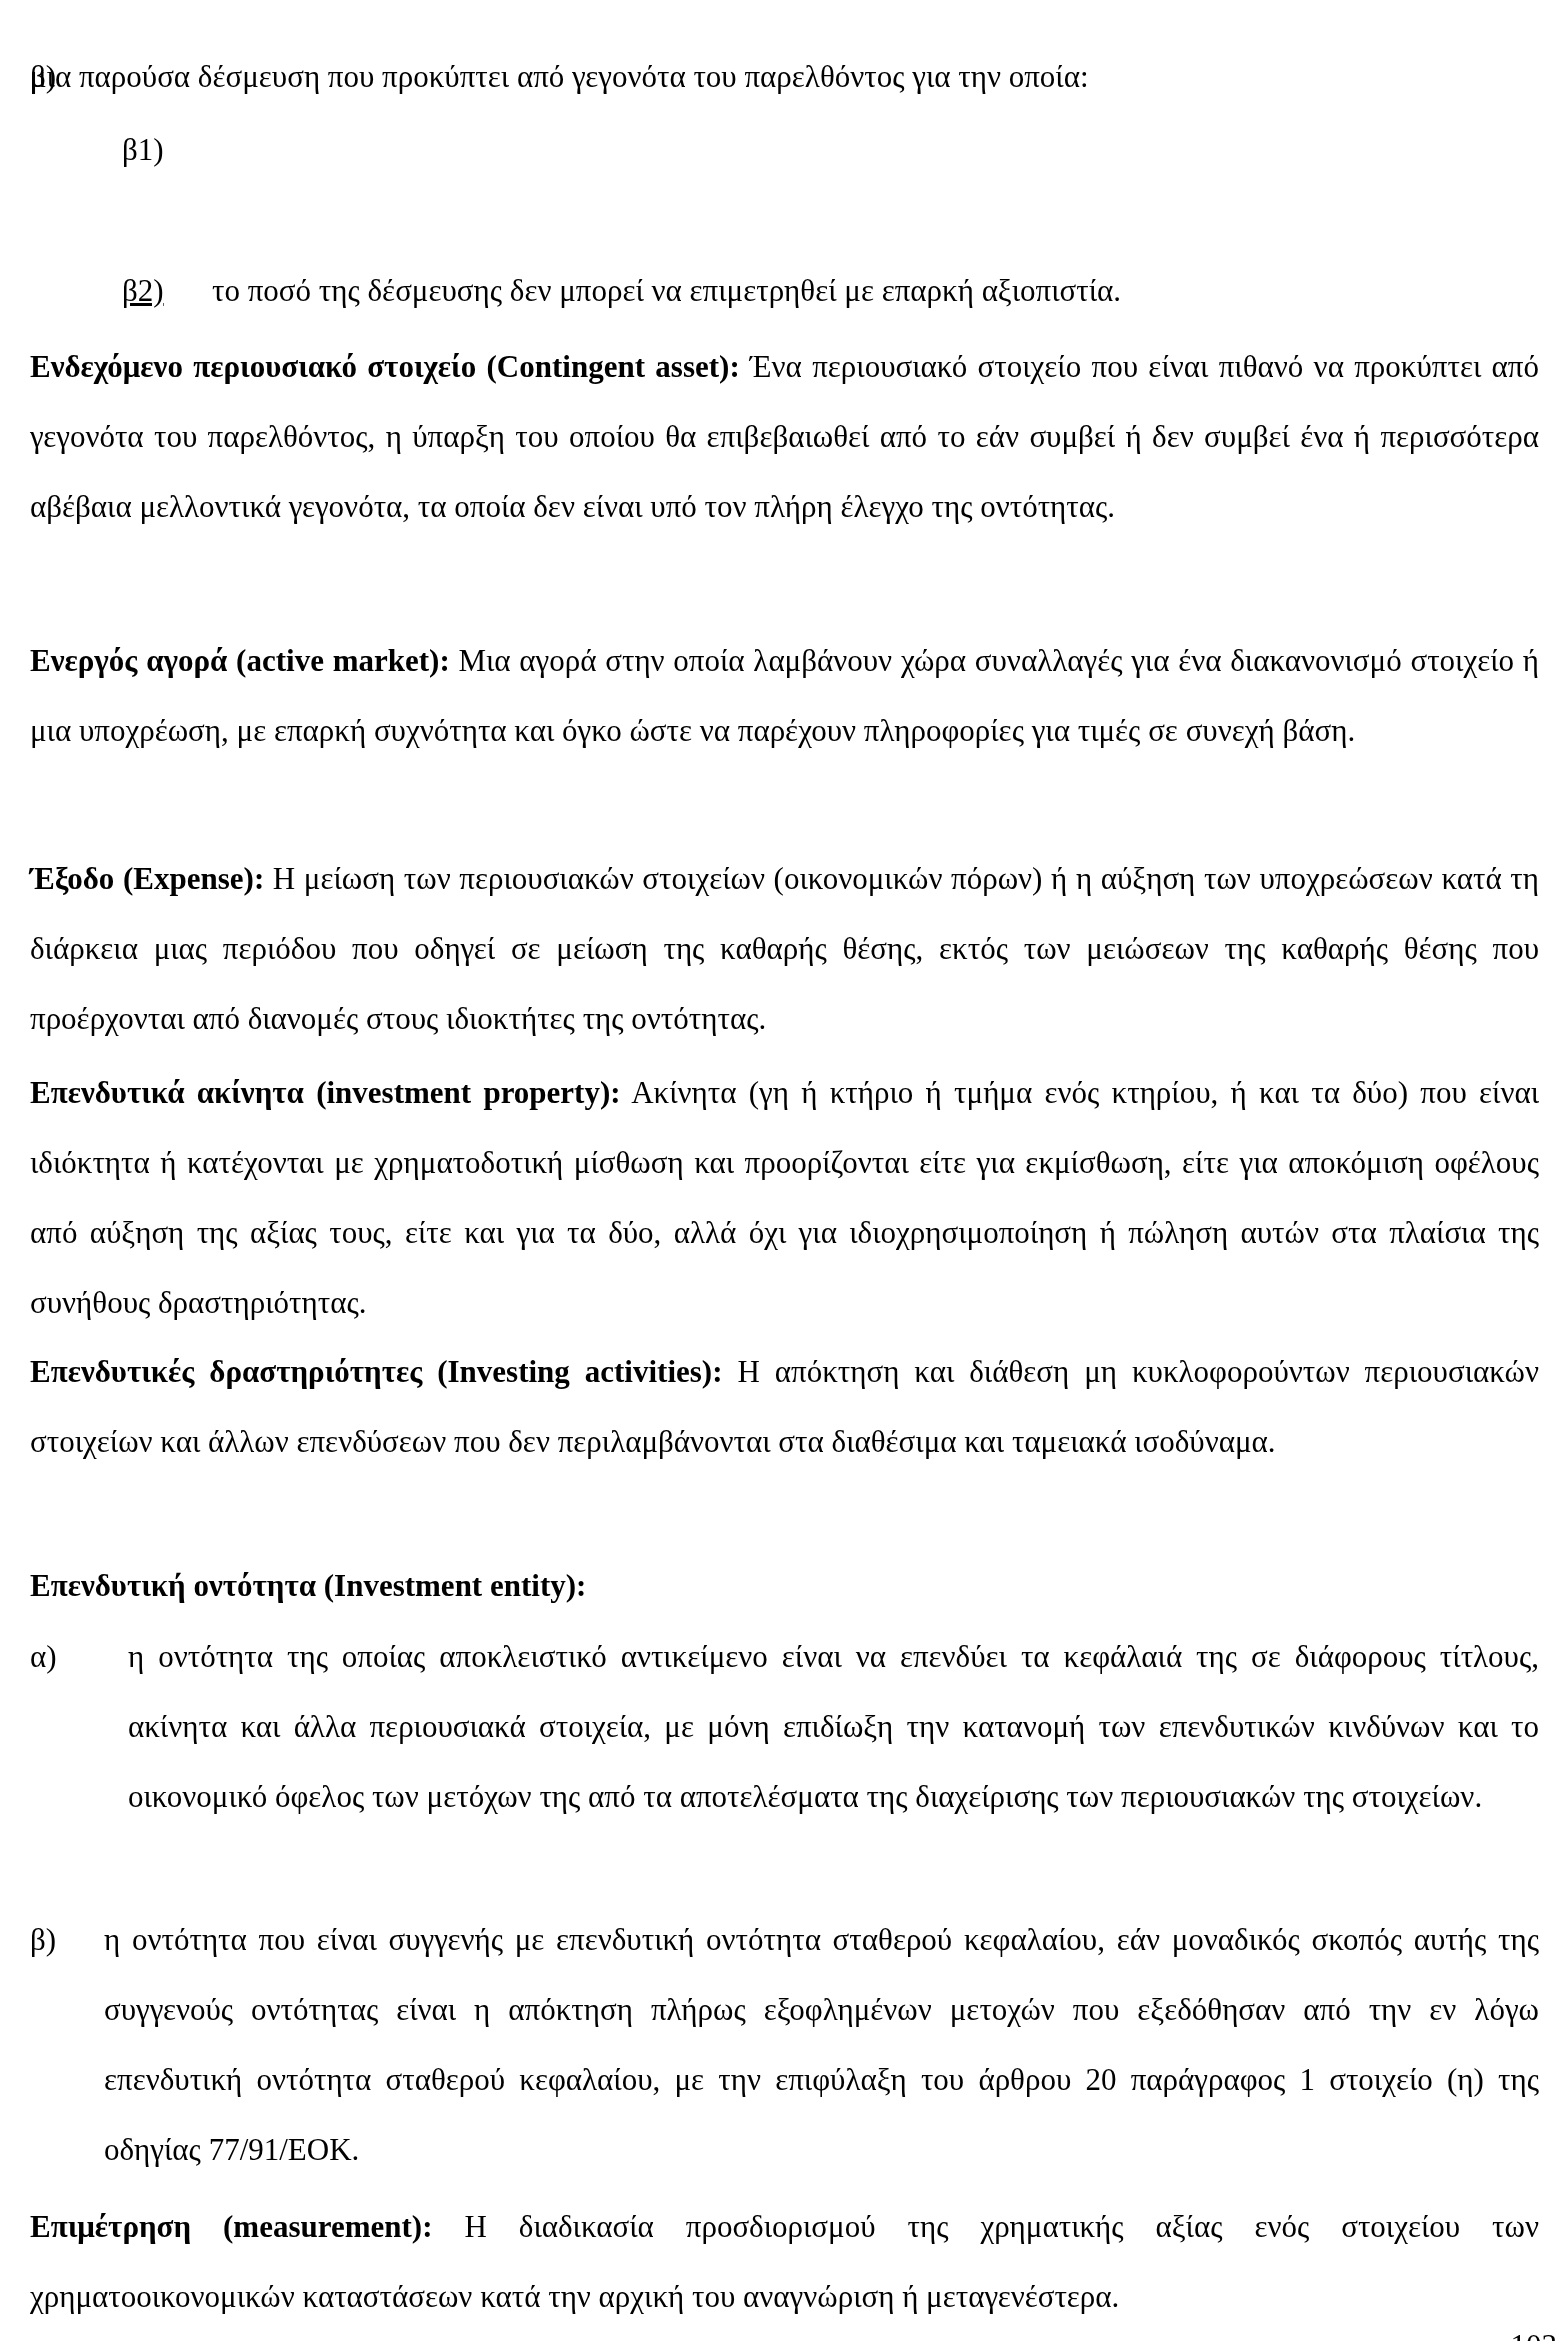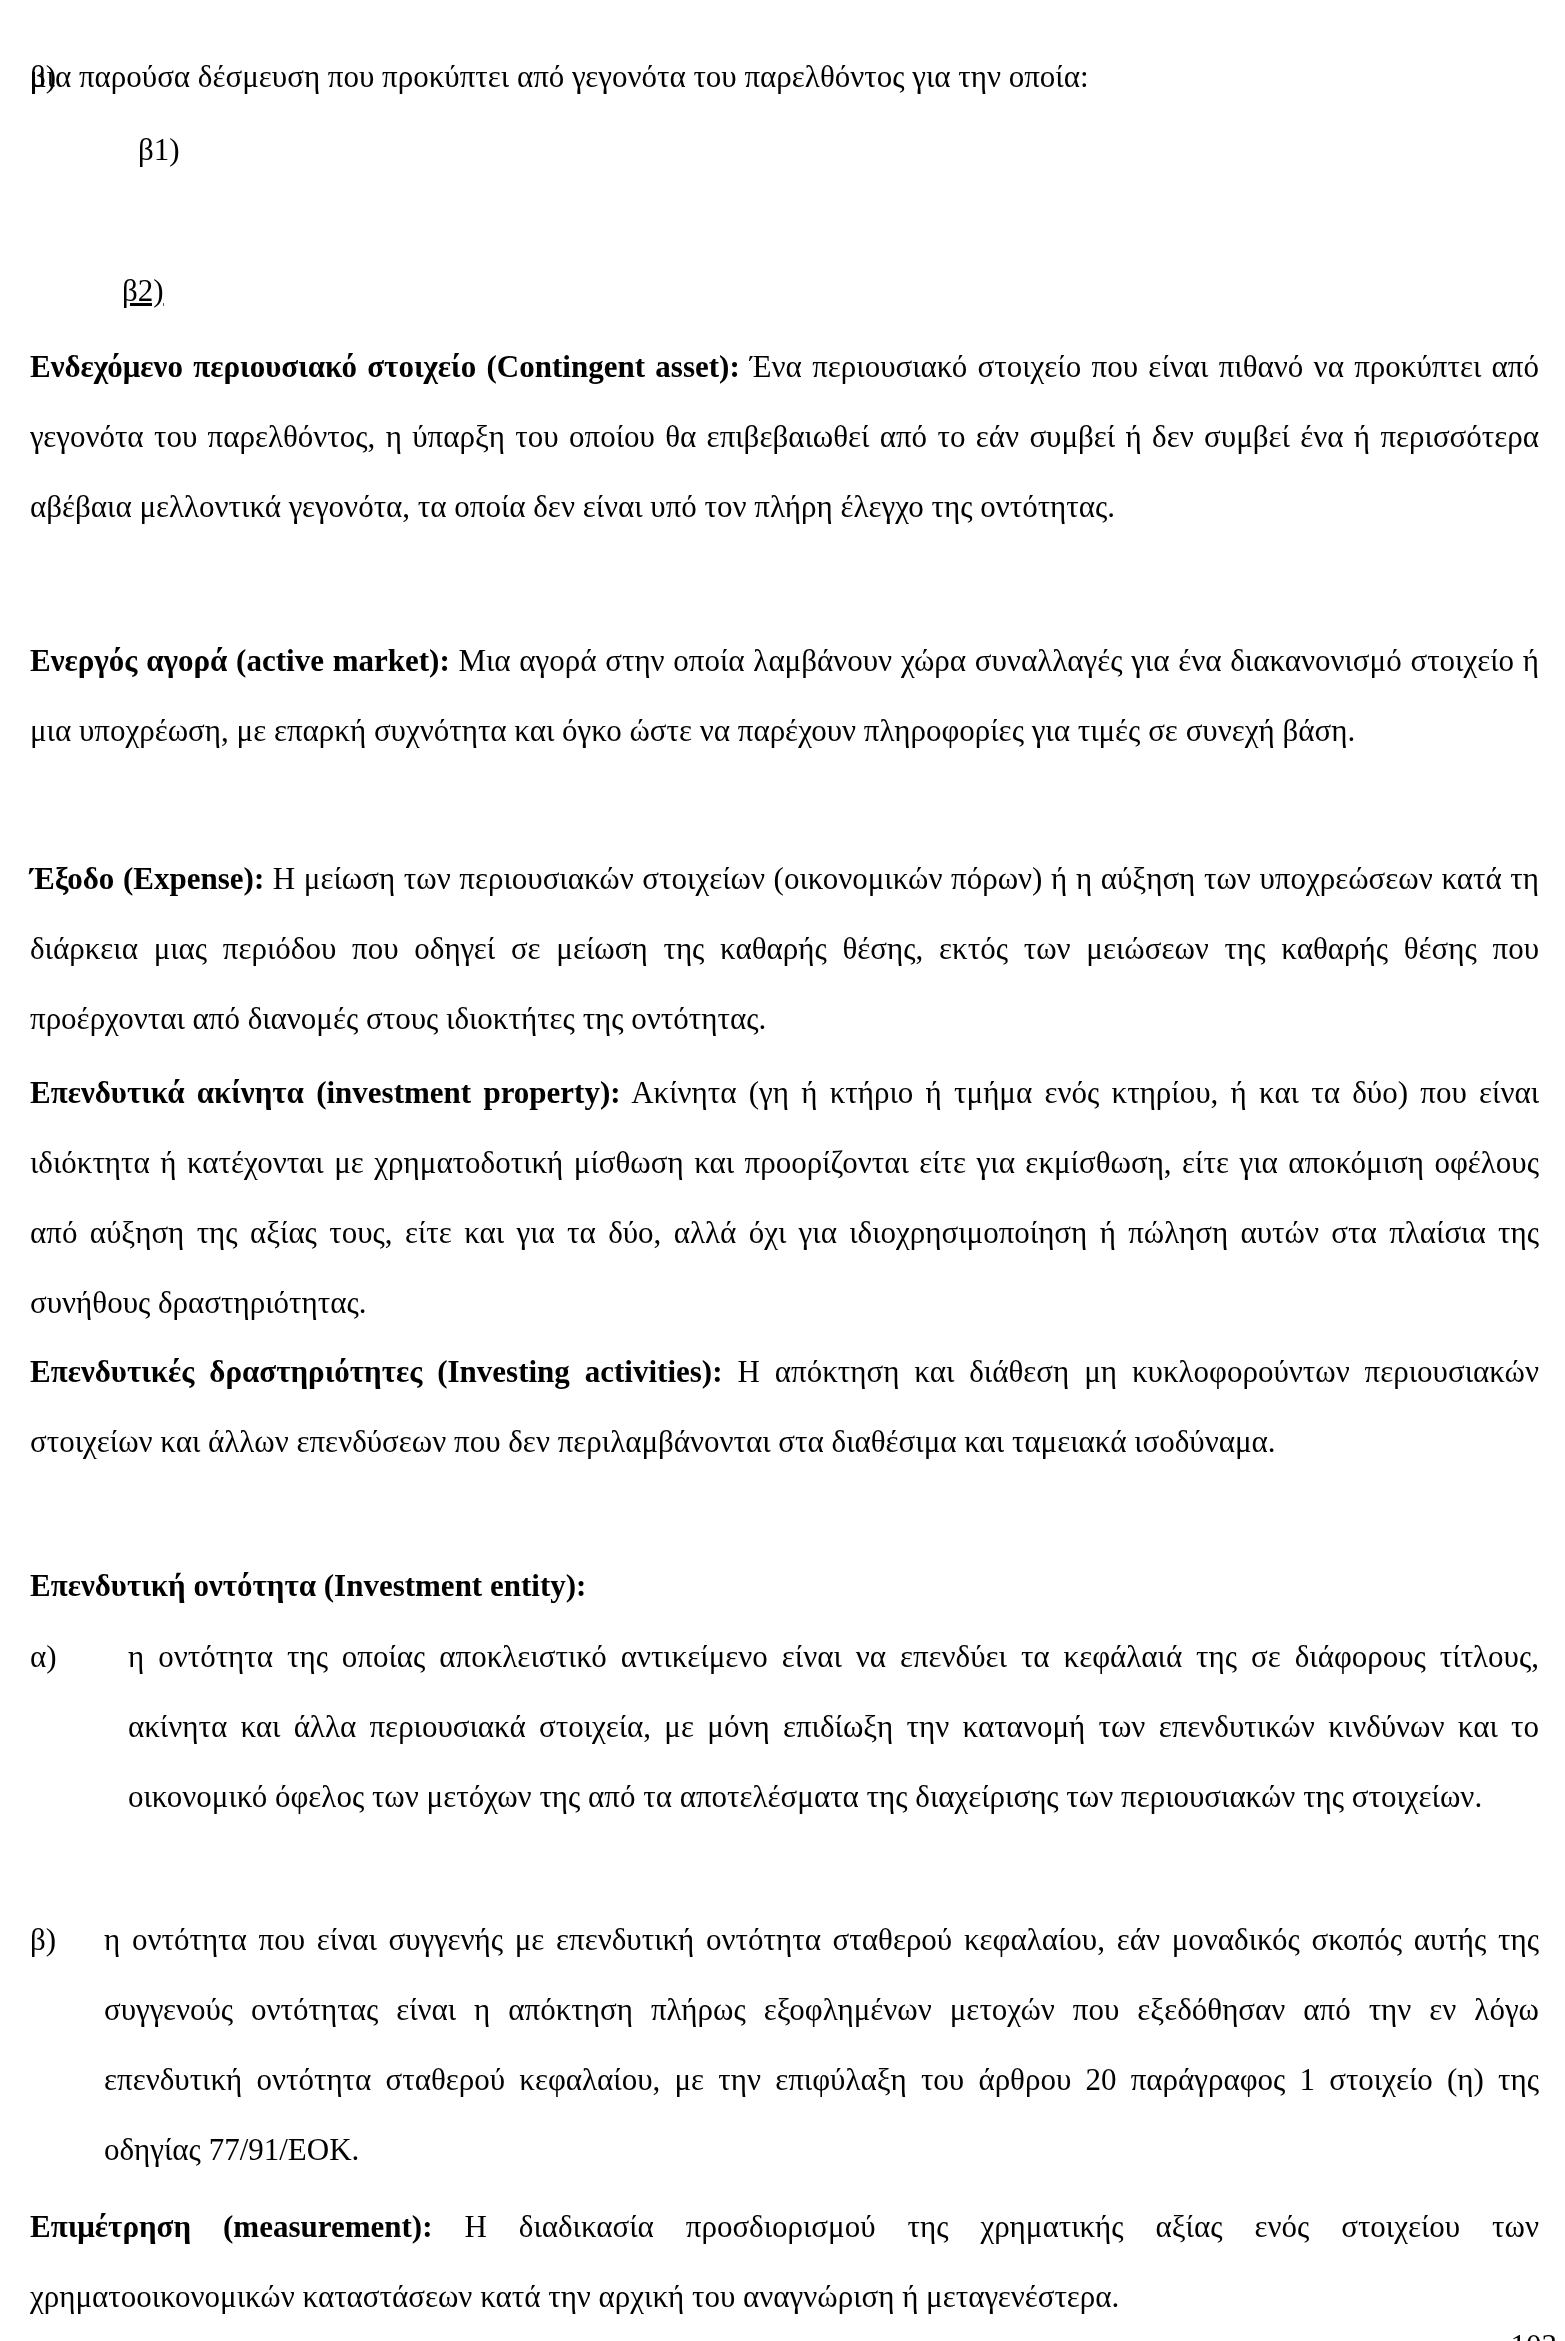--- a/index.html
+++ b/index.html
@@ -22,25 +22,26 @@
 <body>
 
 <div class="page">
 
   <div class="para" style="top:42px;">
     <span class="lbl" style="left:0; top:0; line-height:70px;">β)</span>
     <p style="">μια παρούσα δέσμευση που προκύπτει από γεγονότα του παρελθόντος για την οποία:</p>
   </div>
 
   <div class="para" style="top:115px;">
-    <span class="lbl" style="left:92px; top:0; line-height:70px;margin-left:16px;">β1)</span>
+    <span class="lbl" style="left:92px; top:0; line-height:70px;">β1)</span>
   </div>
 
   <div class="para" style="top:256px;">
     <span class="lbl" style="left:92px; top:0; line-height:70px;text-decoration:underline;">β2)</span>
+    <p style="margin-left:182px;">το ποσό της δέσμευσης δεν μπορεί να επιμετρηθεί με επαρκή αξιοπιστία.</p>
   </div>
 
   <div class="para" style="top:332px;">
     <p><b>Ενδεχόμενο περιουσιακό στοιχείο (Contingent asset)</b><b>:</b> <span>Ένα περιουσιακό στοιχείο που είναι πιθανό να προκύπτει από γεγονότα του παρελθόντος, η ύπαρξη του οποίου θα επιβεβαιωθεί από το εάν συμβεί ή δεν συμβεί ένα ή περισσότερα αβέβαια μελλοντικά γεγονότα, τα οποία δεν είναι υπό τον πλήρη έλεγχο της οντότητας.</span></p>
   </div>
 
   <div class="para" style="top:626px;">
     <p><b>Ενεργός αγορά (active market)</b><b>:</b> <span>Μια αγορά στην οποία λαμβάνουν χώρα συναλλαγές για ένα διακανονισμό στοιχείο ή μια υποχρέωση, με επαρκή συχνότητα και όγκο ώστε να παρέχουν πληροφορίες για τιμές σε συνεχή βάση.</span></p>
   </div>
 

